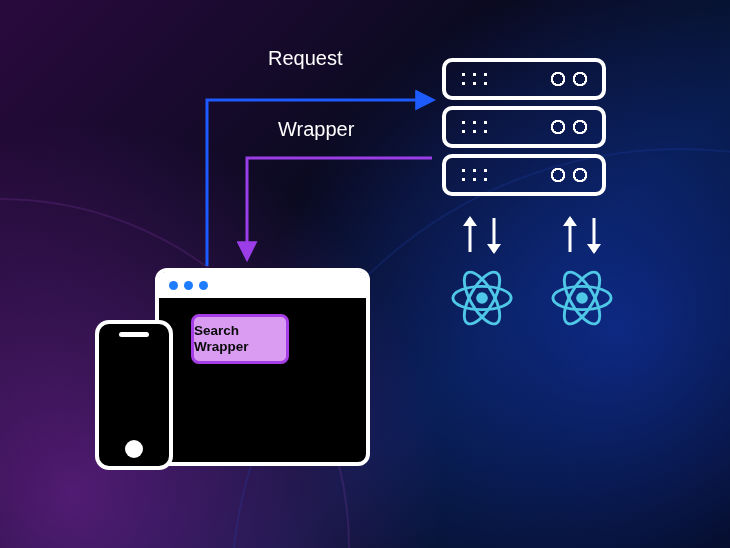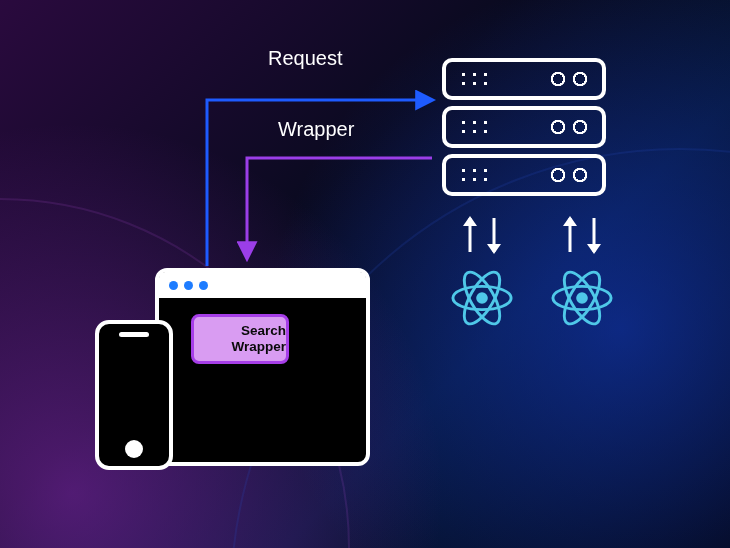--- a/index.html
+++ b/index.html
@@ -36,21 +36,21 @@
     display: flex; align-items: center; gap: 6px;
     padding-left: 10px;
   }
   .dot { width: 9px; height: 9px; border-radius: 50%; background: #1e7cff; }
 
   .comp {
     position: absolute;
     width: 98px; height: 50px;
     border-radius: 8px;
     display: flex; align-items: center; justify-content: center;
-    text-align: right;
+    text-align: left;
     font-size: 13.5px; font-weight: 600; line-height: 1.15;
     color: #0a0a0a;
   }
   .comp-search {
     left: 32px; top: 42px;
     background: #d99cf2;
     border: 3px solid #a63ee8;
   }
   .comp-product {
     left: 78px; top: 110px;

